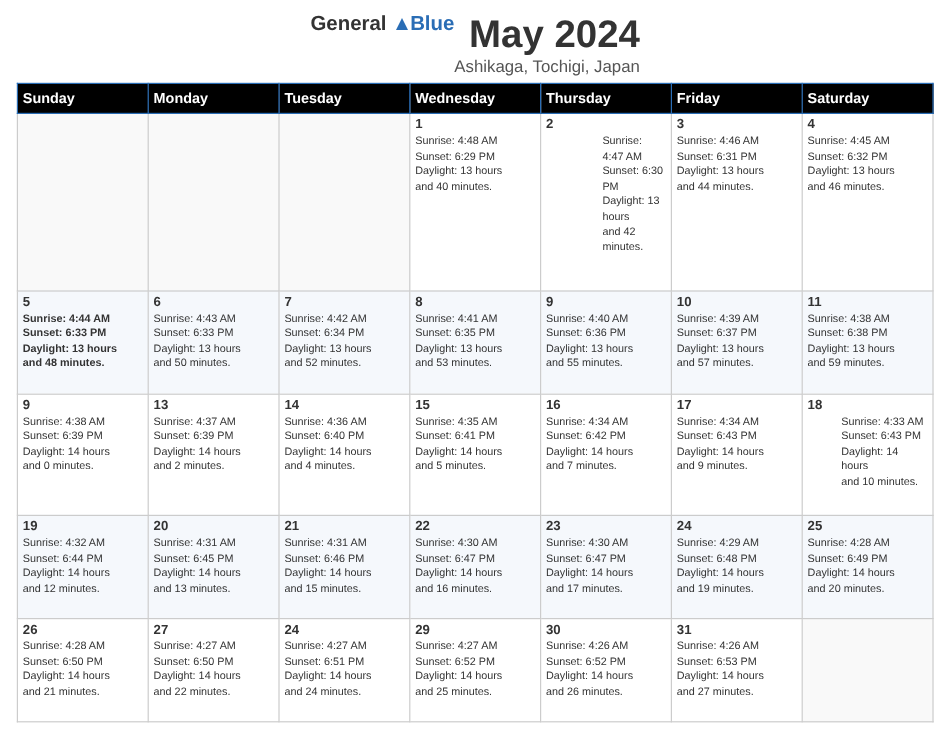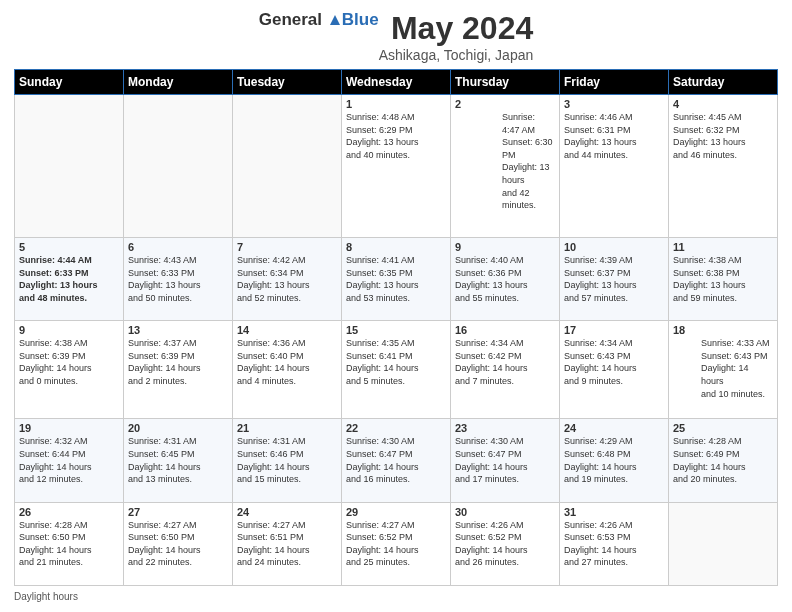--- a/index.html
+++ b/index.html
@@ -354,16 +354,13 @@
             <div class="day-info" style="white-space: pre-line;">Sunrise: 4:26 AM
 Sunset: 6:53 PM
 Daylight: 14 hours
 and 27 minutes.</div>
           </td>
           <td class="empty"></td>
         </tr>
       </tbody>
   </table>
 
-  <div class="footer">
-    <span>Daylight hours</span>
-  </div>
 </div>
 
 </body></html>

